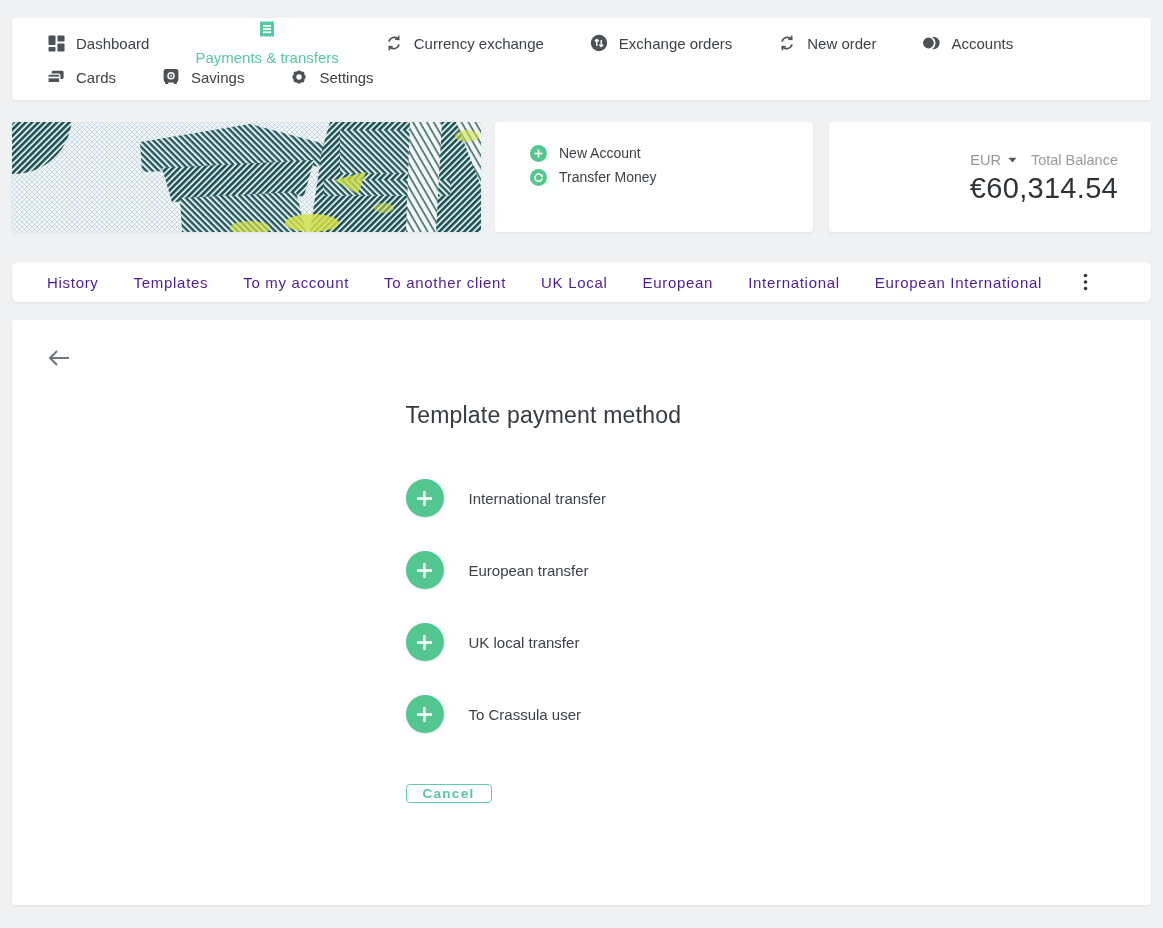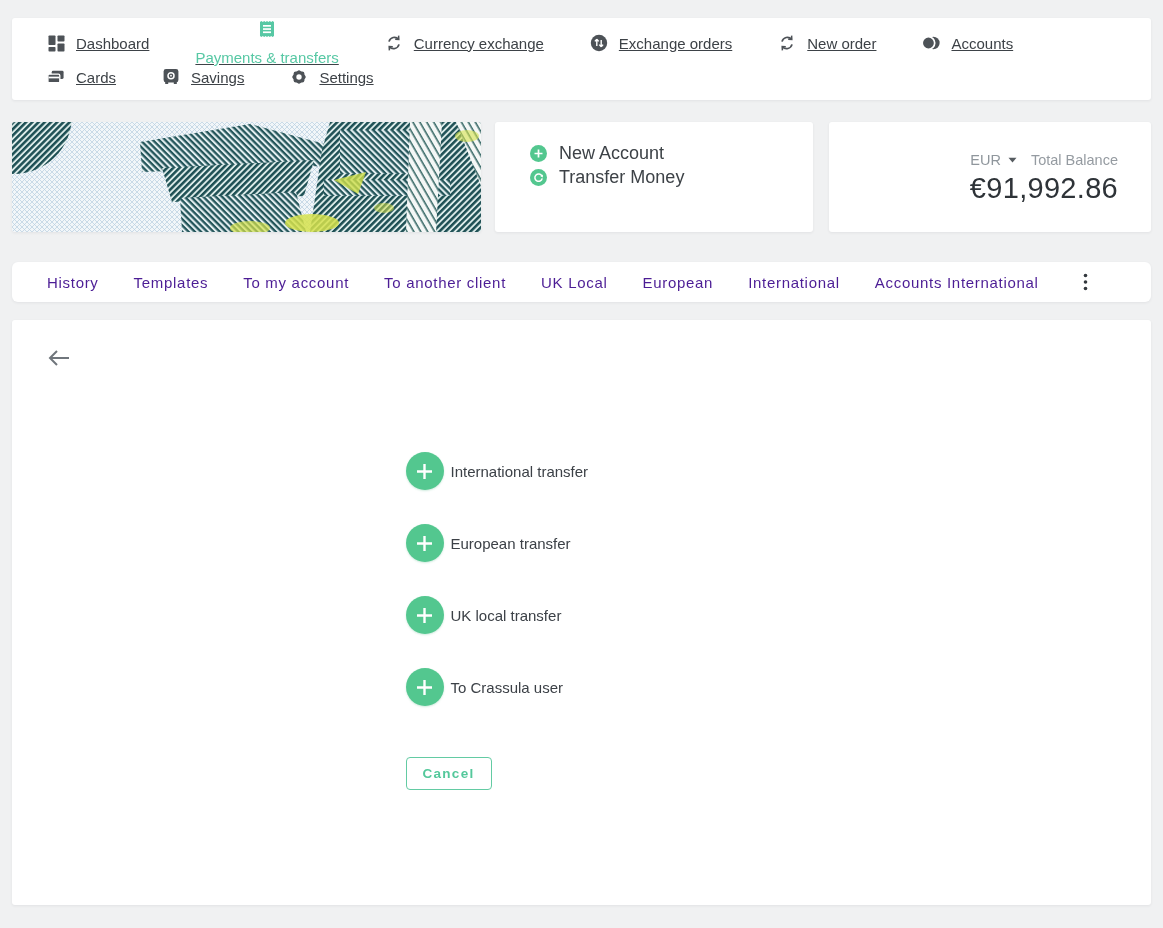--- a/index.html
+++ b/index.html
@@ -14,21 +14,21 @@
   .card {
     background: #fff;
     border-radius: 3px;
     box-shadow: 0 1px 3px rgba(40,45,50,.07);
   }
 
   
   .nav-card {
     position: absolute; left: 12px; top: 18px; right: 12px; height: 82px;
     padding: 11px 35px 9px;
-    display: flex; flex-direction: column; justify-content: space-between; text-decoration: underline;
+    display: flex; flex-direction: column; justify-content: space-between;
   }
   .nav-row { display: flex; align-items: center; gap: 46px; height: 28px; }
   .nav-item {
     display: flex; align-items: center; gap: 11px;
     font-size: 15px; color: #3d4247; cursor: pointer; white-space: nowrap;
   }
   .nav-item.active { color: #57c8a4; flex-direction: column; }
   .nav-item .icn { display: inline-flex; width: 18px; height: 18px; align-items: center; justify-content: center; }
 
   
@@ -47,21 +47,21 @@
     padding: 21px 20px 0 35px;
   }
   .action-item {
     display: flex; align-items: center; gap: 12px; height: 20px;
     margin-bottom: 4px; cursor: pointer;
   }
   .action-item .mini-circle {
     width: 17px; height: 17px; border-radius: 50%; flex: none;
     display: inline-flex; align-items: center; justify-content: center;
   }
-  .action-label { font-size: 18px; color: #3d4247; }
+  .action-label { font-size: 14px; color: #3d4247; }
 
   .balance-card {
     flex: 1; height: 110px; margin-left: 16px;
     padding: 30px 33px 0 0; text-align: right;
   }
   .balance-top {
     display: flex; justify-content: flex-end; align-items: center; gap: 14px;
     font-size: 14.5px; color: #959ba1; text-align: center;
   }
   .currency-select { display: inline-flex; align-items: center; gap: 7px; cursor: pointer; color: #8f969c; }
@@ -85,31 +85,31 @@
   }
   .back-btn {
     position: absolute; left: 33px; top: 26px; width: 28px; height: 24px;
     cursor: pointer; display: inline-flex; align-items: center; justify-content: center;
     background: none; border: none;
   }
   .content-col { width: 352px; margin: 0 auto; padding-top: 82px; }
   .panel-title { font-size: 23px; font-weight: 400; color: #353a40; letter-spacing: .2px; }
   .options { margin-top: 50px; }
   .option-row {
-    display: flex; align-items: center; gap: 7px;
+    display: flex; align-items: center; gap: 25px;
     height: 38px; margin-bottom: 34px; cursor: pointer;
   }
   .plus-circle {
     width: 38px; height: 38px; border-radius: 50%; flex: none;
     display: inline-flex; align-items: center; justify-content: center;
     box-shadow: 0 1px 2px rgba(60,170,120,.25);
   }
   .option-label { font-size: 15px; color: #3c4147; }
   .cancel-btn {
-    margin-top: 17px; width: 86px; height: 33px;
+    margin-top: 17px; width: 86px; height: 19px;
     background: #fff; border: 1px solid #63cba3; border-radius: 4px;
     color: #54c89b; font-size: 13.5px; font-weight: bold; letter-spacing: 1.3px;
     font-family: "Liberation Sans", sans-serif; cursor: pointer;
   }
 </style>
 </head>
 <body>
 
 <header class="card nav-card">
   <div class="nav-row">
@@ -291,52 +291,53 @@
   <div class="card balance-card">
     <div class="balance-top">
       <span class="currency-select">
         <span>EUR</span>
         <svg width="9" height="6" viewBox="0 0 9 6">
           <polygon points="0.5,0.8 8.5,0.8 4.5,5.4" fill="#565b60"></polygon>
         </svg>
       </span>
       <span>Total Balance</span>
     </div>
-    <div class="balance-amount">€91,992.86</div>
+    <div class="balance-amount">€60,314.54</div>
   </div>
 </section>
 
 <nav class="card tabs-card">
   <span class="tab">History</span>
   <span class="tab">Templates</span>
   <span class="tab">To my account</span>
   <span class="tab">To another client</span>
   <span class="tab">UK Local</span>
   <span class="tab">European</span>
   <span class="tab">International</span>
-  <span class="tab">Accounts International</span>
+  <span class="tab">European International</span>
   <span class="tabs-more">
     <svg width="5" height="18" viewBox="0 0 5 18">
       <circle cx="2.5" cy="2.5" r="1.8" fill="#33383d"></circle>
       <circle cx="2.5" cy="9" r="1.8" fill="#33383d"></circle>
       <circle cx="2.5" cy="15.5" r="1.8" fill="#33383d"></circle>
     </svg>
   </span>
 </nav>
 
 <main class="card main-card">
 
   <button class="back-btn">
     <svg width="24" height="18" viewBox="0 0 24 18" fill="none" stroke="#70767c" stroke-width="2">
       <path d="M22,9 H3"></path>
       <path d="M10,2 L3,9 L10,16"></path>
     </svg>
   </button>
 
   <div class="content-col">
+    <h1 class="panel-title">Template payment method</h1>
 
     <div class="options">
 
       <div class="option-row">
         <span class="plus-circle" style="background:#53c78f">
           <svg width="17" height="17" viewBox="0 0 17 17">
               <path d="M8.5,1 V16 M1,8.5 H16" stroke="#fff" stroke-width="2.4"></path>
             </svg>
         </span>
         <span class="option-label">International transfer</span>

